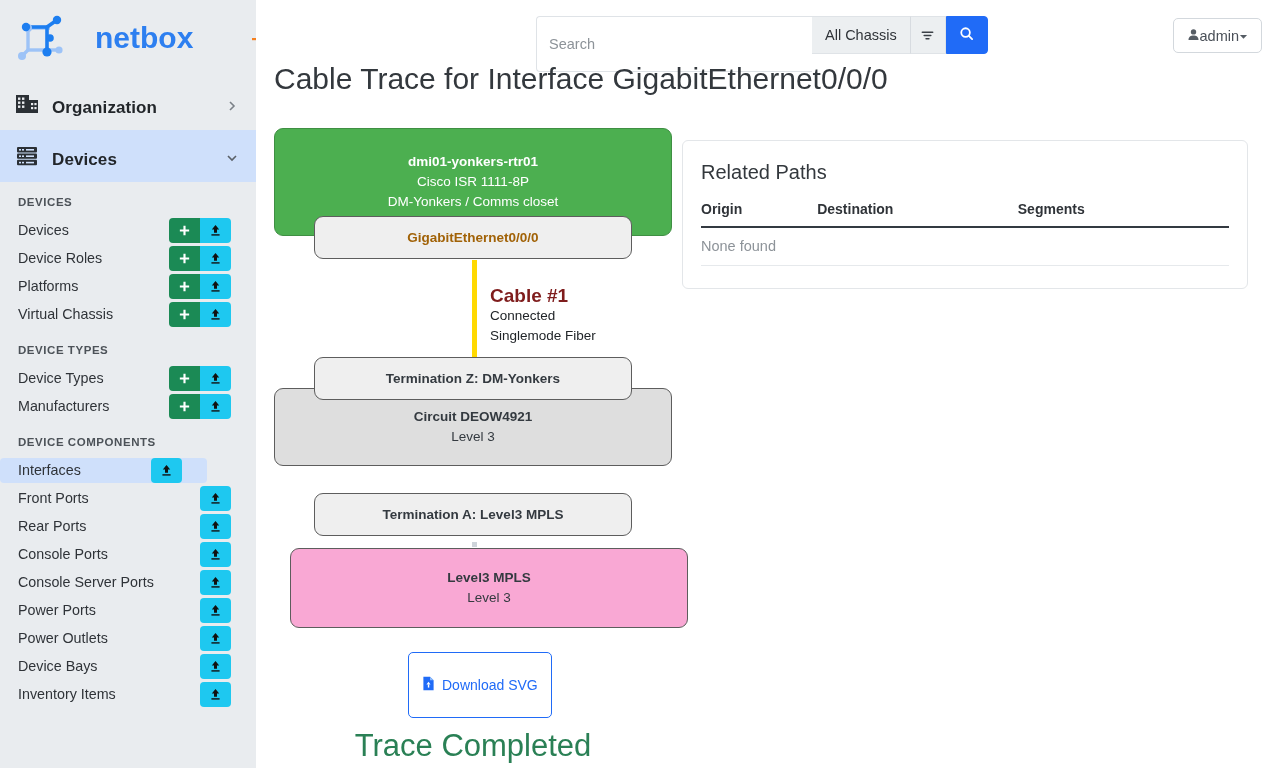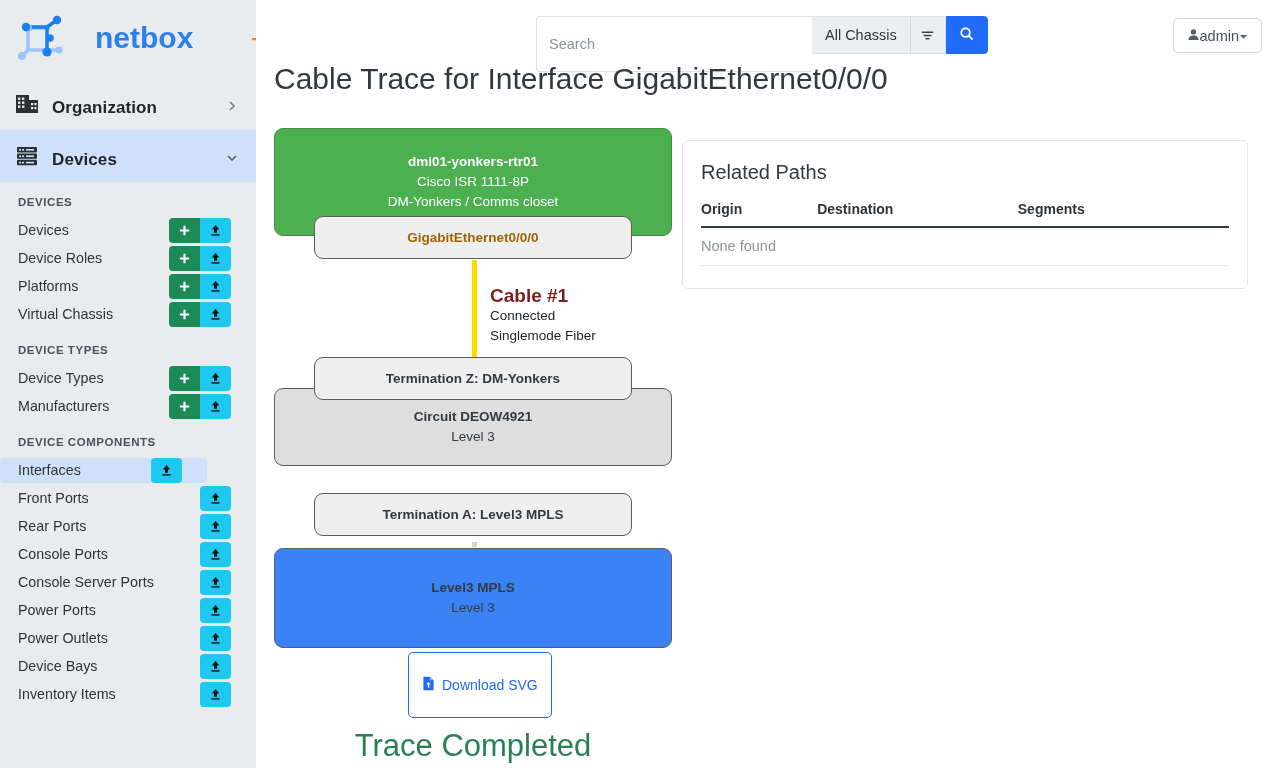--- a/index.html
+++ b/index.html
@@ -130,21 +130,21 @@
   .cable-label .cl1 { font-size:19px; font-weight:bold; line-height:20px; color:#7f1d1d; }
   .cable-label .cl2, .cable-label .cl3 { font-size:13.5px; line-height:20px; color:#212529; }
 
   .box-termz { left:40px; top:229px; width:318px; height:43px; background:#efefef; color:#343a40; z-index:3; }
   .box-circuit { left:0; top:260px; width:398px; height:78px; background:#dedede; color:#343a40; z-index:1; }
   .box-terma { left:40px; top:329px; width:318px; height:43px; background:#efefef; color:#343a40; z-index:3;margin-top:36px; }
 
   .dots { position:absolute; left:198px; top:378px; width:5px; height:42px; z-index:2; }
   .dots i { display:block; width:5px; height:5px; background:#ced4da; margin-bottom:7px; }
 
-  .box-end { left:0; top:420px; width:398px; height:100px; background:#3b82f6; color:#343a40; z-index:1; }
+  .box-end { left:16px; top:420px; width:398px; height:80px; background:#f9a8d4; color:#343a40; z-index:1; }
 
   .dl-btn {
     position:absolute; left:134px; top:524px;
     display:inline-flex; align-items:center; gap:7px;
     border:1px solid #206bf7; border-radius:5px;
     background:#fff; color:#206bf7;
     font-size:14px; padding:23px 13px; cursor:pointer;
     font-family:"Liberation Sans", sans-serif;
   }
   .trace-done {

